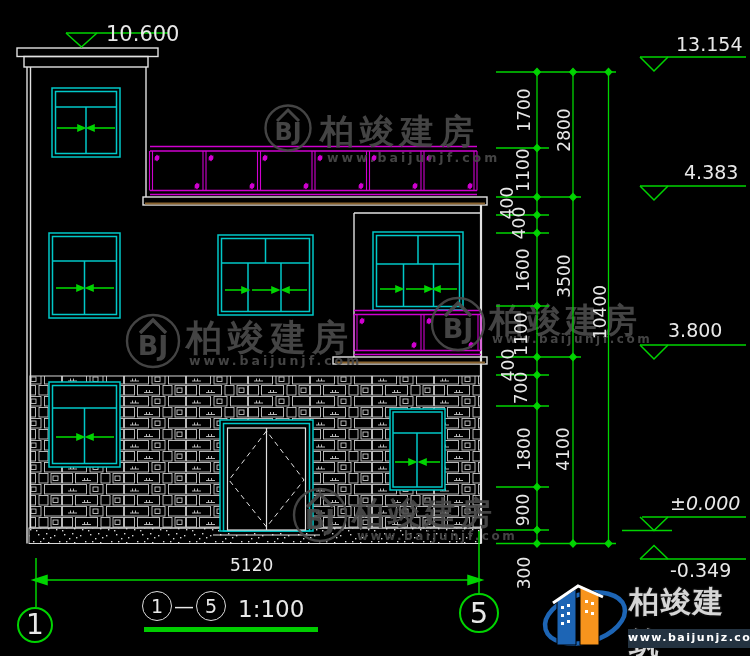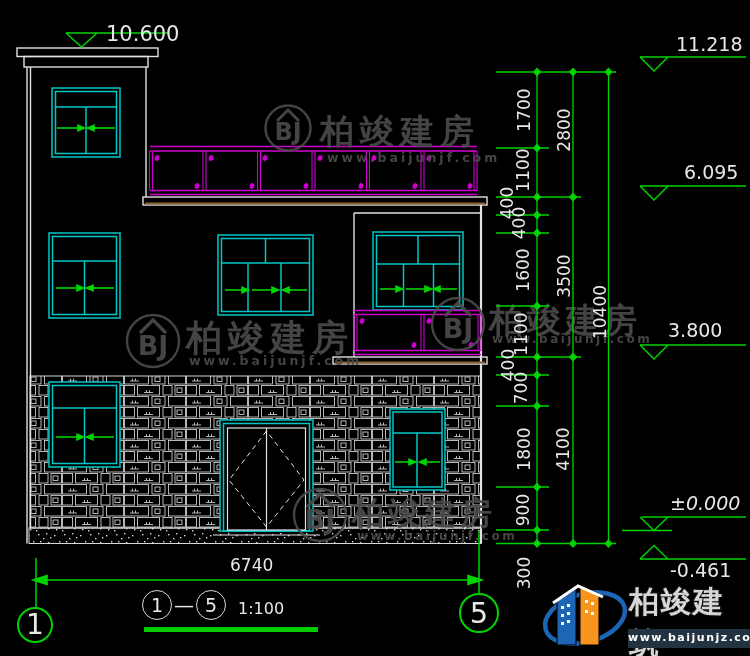--- a/index.html
+++ b/index.html
@@ -13,21 +13,21 @@
   .elev{font-size:19px;}
   .dim{font-size:17px;}
   .bubble-num{font-size:28px;}
   .title-row{position:absolute;left:142px;top:590px;display:flex;align-items:center;
              color:#e8e8e8;}
   .circ{display:inline-flex;align-items:center;justify-content:center;
         width:28px;height:28px;border:1.6px solid #dcdcdc;border-radius:50%;
         font-size:19px;flex:0 0 auto;}
   .tdash{font-size:20px;margin:0 2px;}
   .tname{font-size:27px;letter-spacing:1px;margin-left:4px;}
-  .tscale{font-size:16px;margin-left:12px;margin-top:6px;}
+  .tscale{font-size:23px;margin-left:12px;margin-top:6px;}
   .underline{position:absolute;left:144px;top:627px;width:174px;height:5px;background:#00cc00;}
   .brand-name{position:absolute;left:629px;top:582px;font-size:30px;font-weight:bold;
               color:#d6d6d6;letter-spacing:2px;text-shadow:1px 1px 0 #000,0 0 2px #555;}
   .brand-url{position:absolute;left:628px;top:629px;width:124px;height:17px;
              background:#243341;color:#fff;font-size:11px;font-weight:bold;
              letter-spacing:1.5px;text-align:center;padding-top:2px;}
 </style>
 </head>
 <body>
 
@@ -350,45 +350,45 @@
       <rect x="585" y="600" width="3" height="3"></rect>
           <rect x="591" y="602" width="3" height="3"></rect>
       <rect x="585" y="610" width="3" height="3"></rect>
           <rect x="591" y="612" width="3" height="3"></rect>
     </g>
   </g>
 </svg>
 
 <div class="lbl" style="left:106px;top:24px;font-size:21px;">10.600</div>
 
-<div class="lbl elev" style="left:676px;top:35px;">11.218</div>
-<div class="lbl elev" style="left:684px;top:163px;">6.095</div>
+<div class="lbl elev" style="left:676px;top:35px;">13.154</div>
+<div class="lbl elev" style="left:684px;top:163px;">4.383</div>
 <div class="lbl elev" style="left:668px;top:321px;">3.800</div>
 <div class="lbl elev" style="left:670px;top:494px;font-style:italic;">±0.000</div>
-<div class="lbl elev" style="left:670px;top:561px;">-0.461</div>
+<div class="lbl elev" style="left:670px;top:561px;">-0.349</div>
 
 <div class="lbl dim rot" style="left:524px;top:110px;">1700</div>
 <div class="lbl dim rot" style="left:523px;top:170px;">1100</div>
 <div class="lbl dim rot" style="left:507px;top:203px;">400</div>
 <div class="lbl dim rot" style="left:519px;top:223px;">400</div>
 <div class="lbl dim rot" style="left:523px;top:270px;">1600</div>
 <div class="lbl dim rot" style="left:521px;top:334px;">1100</div>
 <div class="lbl dim rot" style="left:508px;top:365px;">400</div>
 <div class="lbl dim rot" style="left:521px;top:388px;">700</div>
 <div class="lbl dim rot" style="left:524px;top:449px;">1800</div>
 <div class="lbl dim rot" style="left:523px;top:510px;">900</div>
 <div class="lbl dim rot" style="left:524px;top:573px;">300</div>
 
 <div class="lbl dim rot" style="left:564px;top:130px;">2800</div>
 <div class="lbl dim rot" style="left:564px;top:276px;">3500</div>
 <div class="lbl dim rot" style="left:563px;top:449px;">4100</div>
 
 <div class="lbl dim rot" style="left:600px;top:312px;">10400</div>
 
-<div class="lbl" style="left:230px;top:557px;font-size:17px;">6740</div>
+<div class="lbl" style="left:230px;top:557px;font-size:17px;">5120</div>
 
 <div class="lbl bubble-num ctr" style="left:35px;top:625px;">1</div>
 <div class="lbl bubble-num ctr" style="left:479px;top:613px;font-size:29px;">5</div>
 
 <div class="title-row">
   <span class="circ">1</span>
   <span class="tdash">—</span>
   <span class="circ">5</span>
   <span class="tscale">1:100</span>
 </div>

